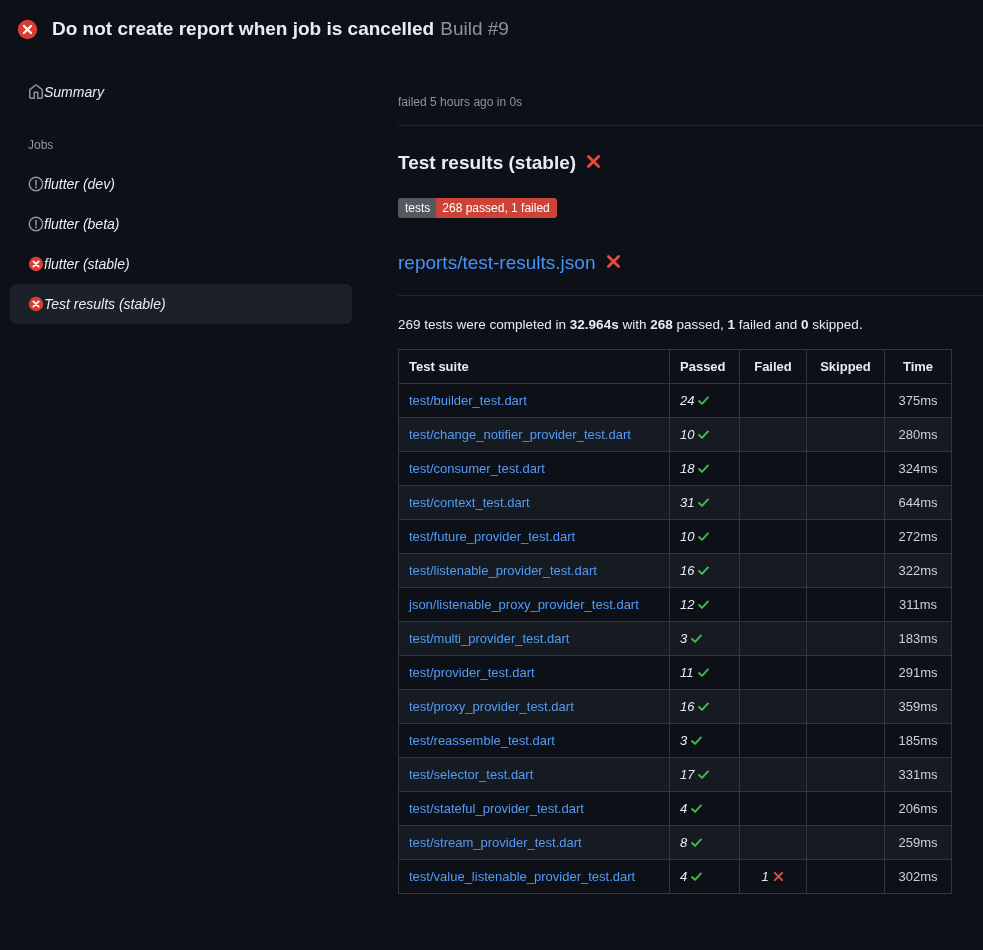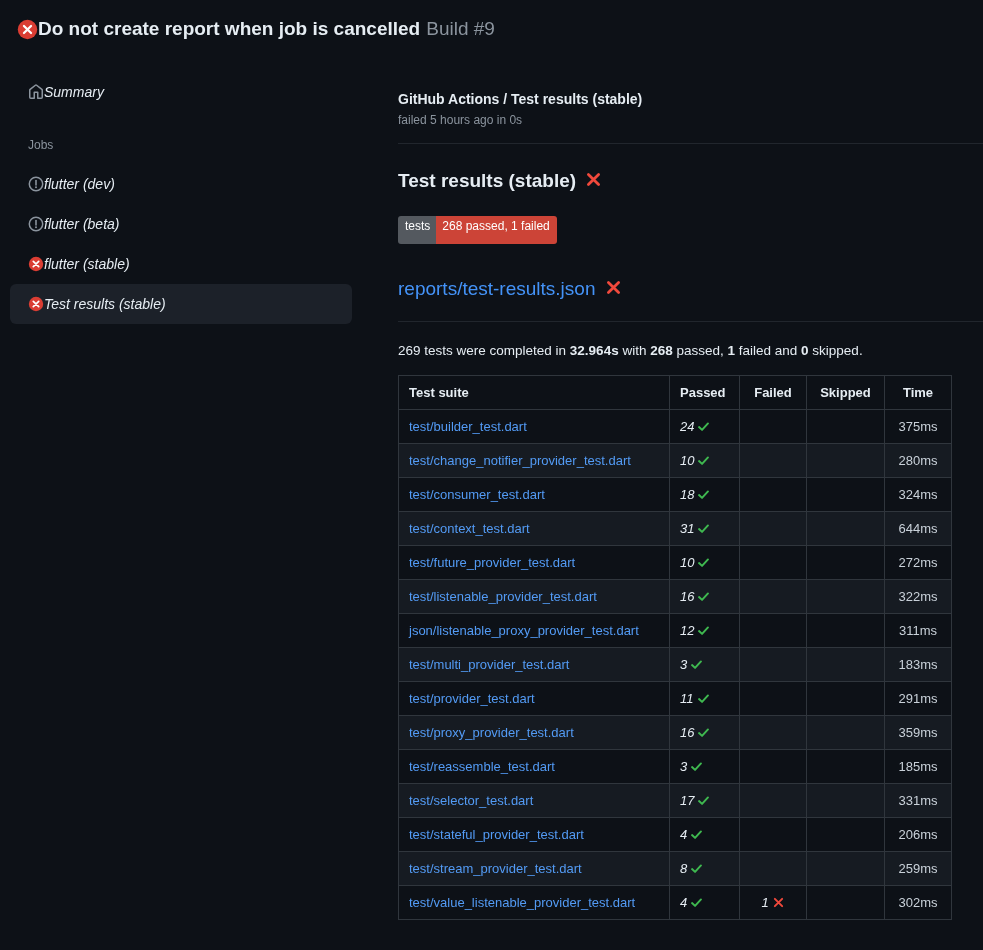--- a/index.html
+++ b/index.html
@@ -6,21 +6,21 @@
   html,body { margin:0; padding:0; }
   body {
     width: 983px; height: 950px; overflow: hidden;
     background: #0d1117; color: #e6edf3;
     font-family: "Liberation Sans", "DejaVu Sans", sans-serif;
   }
   a { text-decoration: none; }
 
   
   .run-header {
-    display: flex; align-items: center; 
+    display: flex; align-items: center; gap: 14px;
     padding: 17px 24px 15px 17px; height: 56px;
   }
   .status-icon { display: inline-flex; flex: none; }
   .run-header h1 { margin: 0; font-size: 19px; font-weight: 700; line-height: 1.2; white-space: nowrap; }
   .run-header .build { color: #8b949e; font-weight: 400; margin-left: 6px; }
 
   
   .layout { display: flex; align-items: flex-start; }
 
   
@@ -45,21 +45,21 @@
     margin: 26px 0 0 0; font-size: 19px; font-weight: 700;
     display: flex; align-items: center; gap: 9px; color: #e6edf3;
   }
   .heading-x { flex: none; position: relative; top: 1px; }
 
   .badge {
     display: inline-flex; margin-top: 24px; font-size: 12px; line-height: 1;
     border-radius: 3px; overflow: hidden; color: #ffffff;
   }
   .badge-label { background: #54595f; padding: 4px 6px 4px 7px; }
-  .badge-value { background: #cc4437; padding: 4px 7px 12px 6px; }
+  .badge-value { background: #cc4437; padding: 4px 7px 4px 6px; }
 
   .report-heading {
     margin: 34px 0 0 0; font-size: 19px; font-weight: 400;
     display: flex; align-items: center; gap: 10px;
     padding-bottom: 21px; border-bottom: 1px solid #21262d;
   }
   .report-heading a { color: #4493f8; }
 
   .summary-line { margin: 21px 0 0 0; font-size: 13.5px; color: #e6edf3; }
   .summary-line b { font-weight: 700; }
@@ -150,21 +150,20 @@
         <svg viewBox="0 0 16 16" width="16" height="16">
             <circle cx="8" cy="8" r="7.2" fill="#da3d33"></circle>
             <path d="M5.3 5.3 L10.7 10.7 M10.7 5.3 L5.3 10.7" stroke="#ffffff" stroke-width="1.7" stroke-linecap="round"></path>
           </svg>
       </span>
       <span>Test results (stable)</span>
     </div>
   </nav>
 
   <main class="main">
-    <div class="breadcrumb">GitHub Actions / Test results (stable)</div>
     <div class="run-status">failed 5 hours ago in 0s</div>
     <hr class="divider">
 
     <h3 class="section-title">
       <span>Test results (stable)</span>
       <span class="heading-x">
         <svg viewBox="0 0 16 16" width="17" height="17">
             <path d="M3.2 3.2 L12.8 12.8 M12.8 3.2 L3.2 12.8" stroke="#f0493c" stroke-width="2.6" stroke-linecap="round" fill="none"></path>
           </svg>
       </span>

